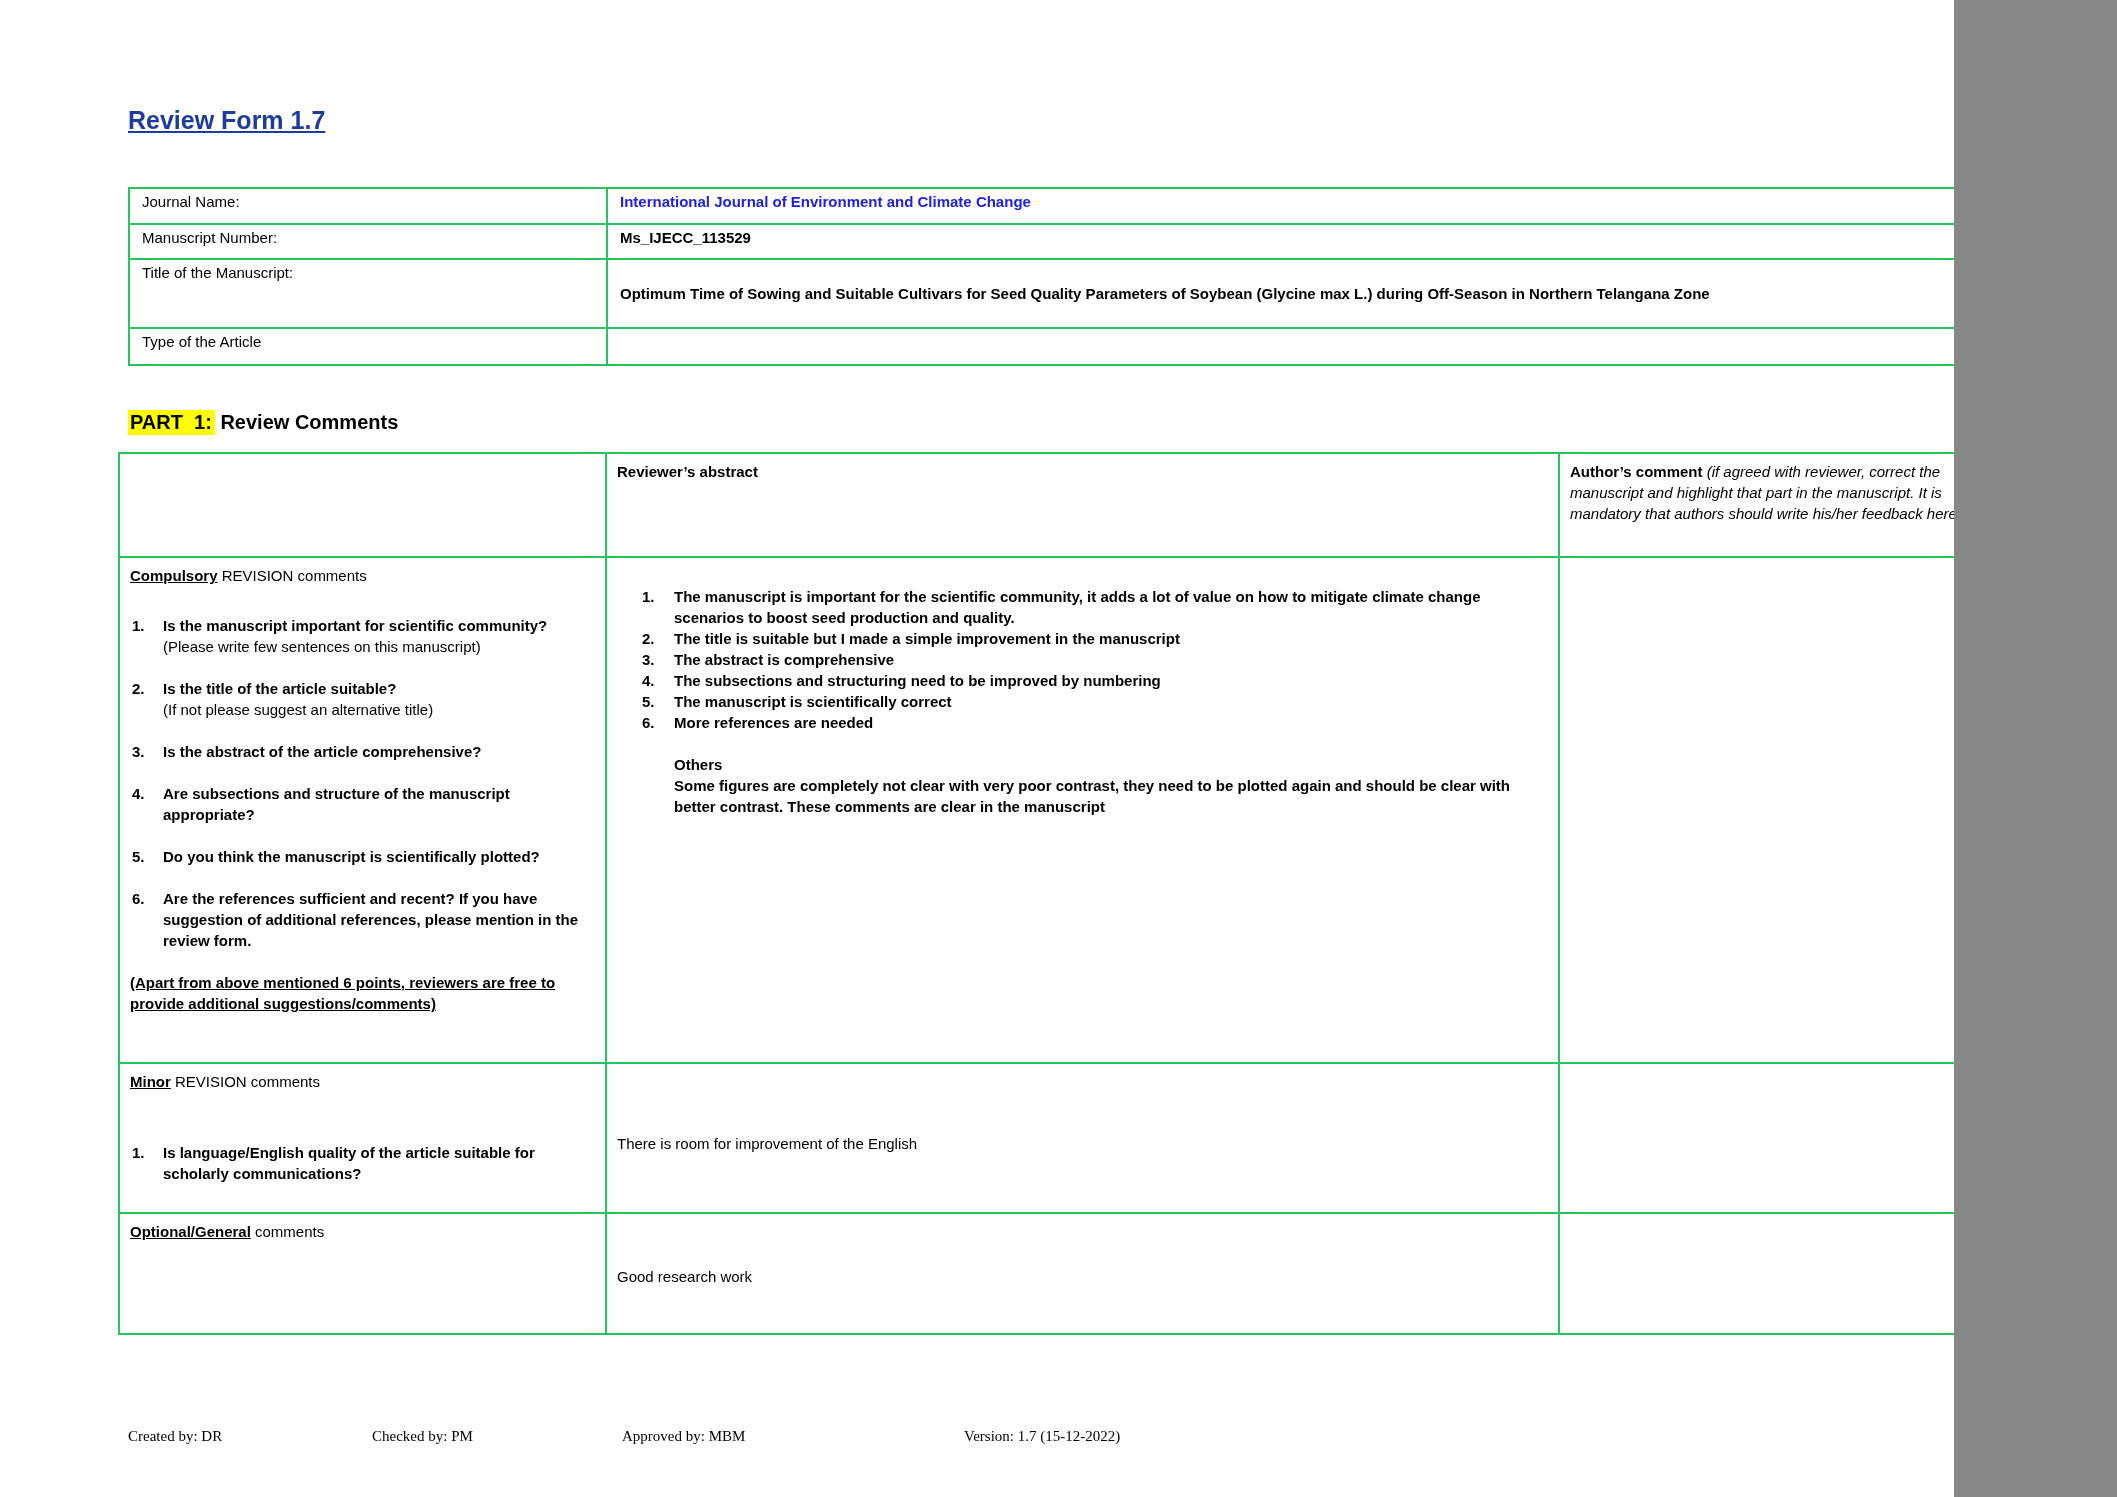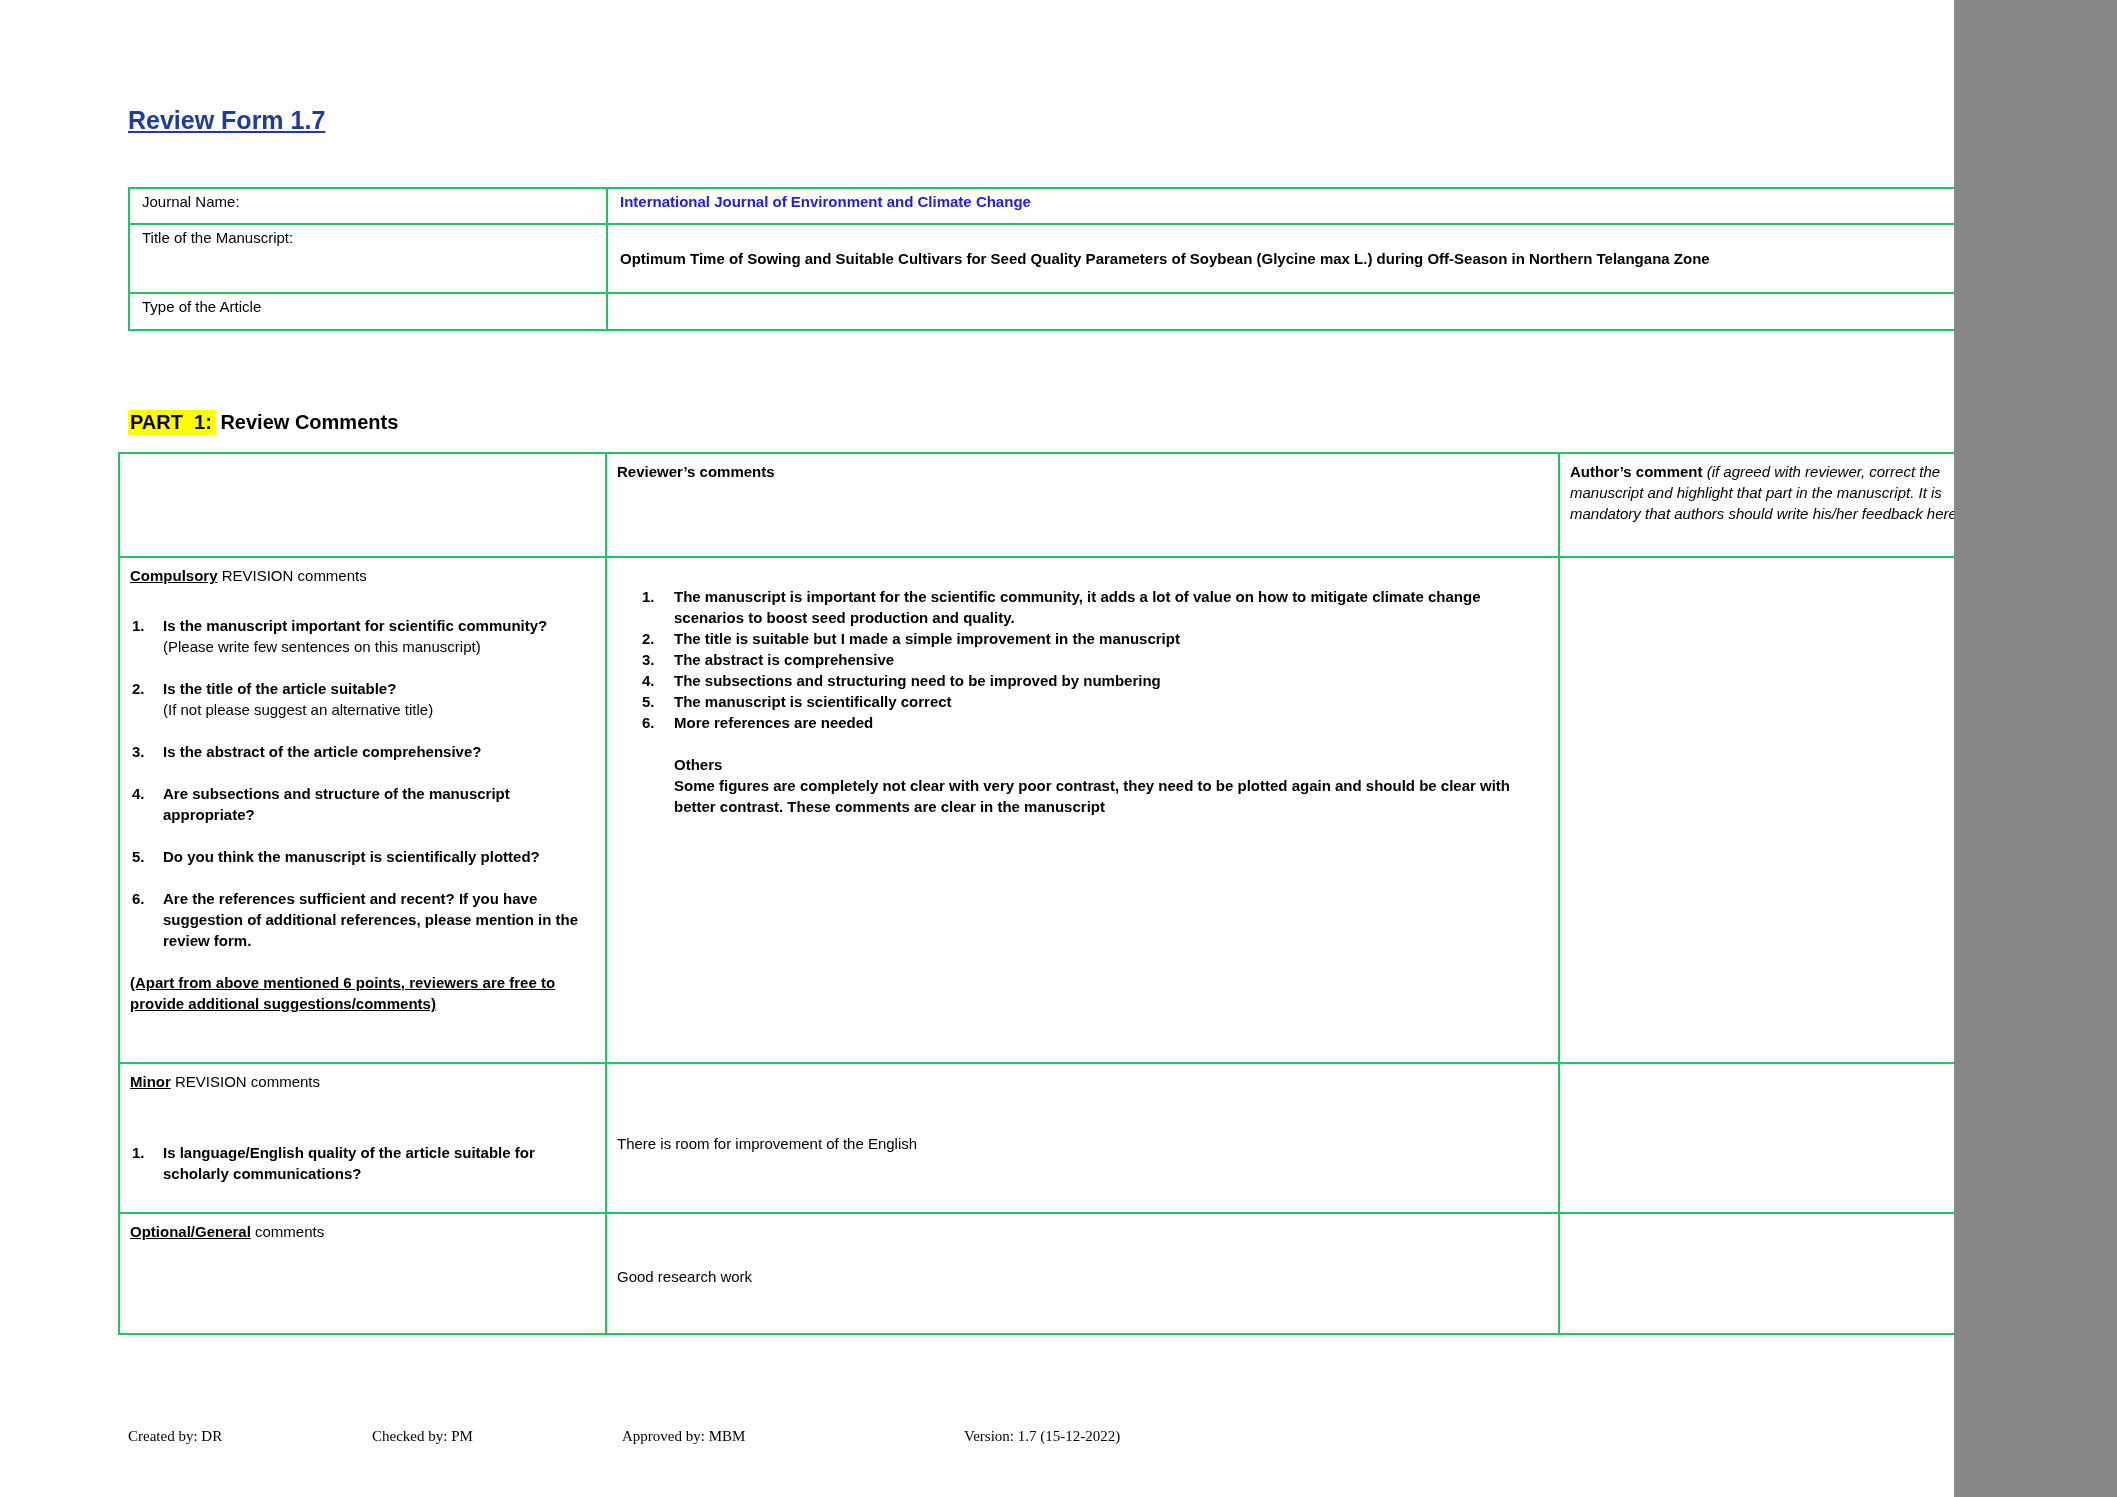--- a/index.html
+++ b/index.html
@@ -84,20 +84,24 @@
 <div class="page">
 
   <h1 class="doc-title">Review Form 1.7</h1>
 
   <table class="info-table">
     <tbody>
         <tr class="r1">
       <td class="lbl">Journal Name:</td>
       <td class="val"><span class="journal-name">International Journal of Environment and Climate Change</span></td>
     </tr>
+    <tr class="r2">
+      <td class="lbl">Manuscript Number:</td>
+      <td class="val"><span class="bold-val">Ms_IJECC_113529</span></td>
+    </tr>
     <tr class="r3">
       <td class="lbl">Title of the Manuscript:</td>
       <td class="val"><span class="bold-val">Optimum Time of Sowing and Suitable Cultivars for Seed Quality Parameters of Soybean (Glycine max L.) during Off-Season in Northern Telangana Zone</span></td>
     </tr>
     <tr class="r4">
       <td class="lbl">Type of the Article</td>
       <td class="val"></td>
     </tr>
   </tbody>
     </table>
@@ -110,21 +114,21 @@
     <colgroup>
         <col class="c1">
         <col class="c2">
         <col class="c3">
       </colgroup>
 
     <tbody>
         <tr class="hdr">
       <td></td>
       <td>
-        <span class="hdr-strong">Reviewer’s comments</span>
+        <span class="hdr-strong">Reviewer’s abstract</span>
       </td>
       <td>
         <span class="hdr-strong">Author’s comment </span><span class="hdr-note">(if agreed with reviewer, correct the manuscript and highlight that part in the manuscript. It is mandatory that authors should write his/her feedback here)</span>
       </td>
     </tr>
 
     <tr class="body-compulsory">
       <td>
         <div class="sec-label">
           <span class="bu">Compulsory</span><span> REVISION comments</span>

